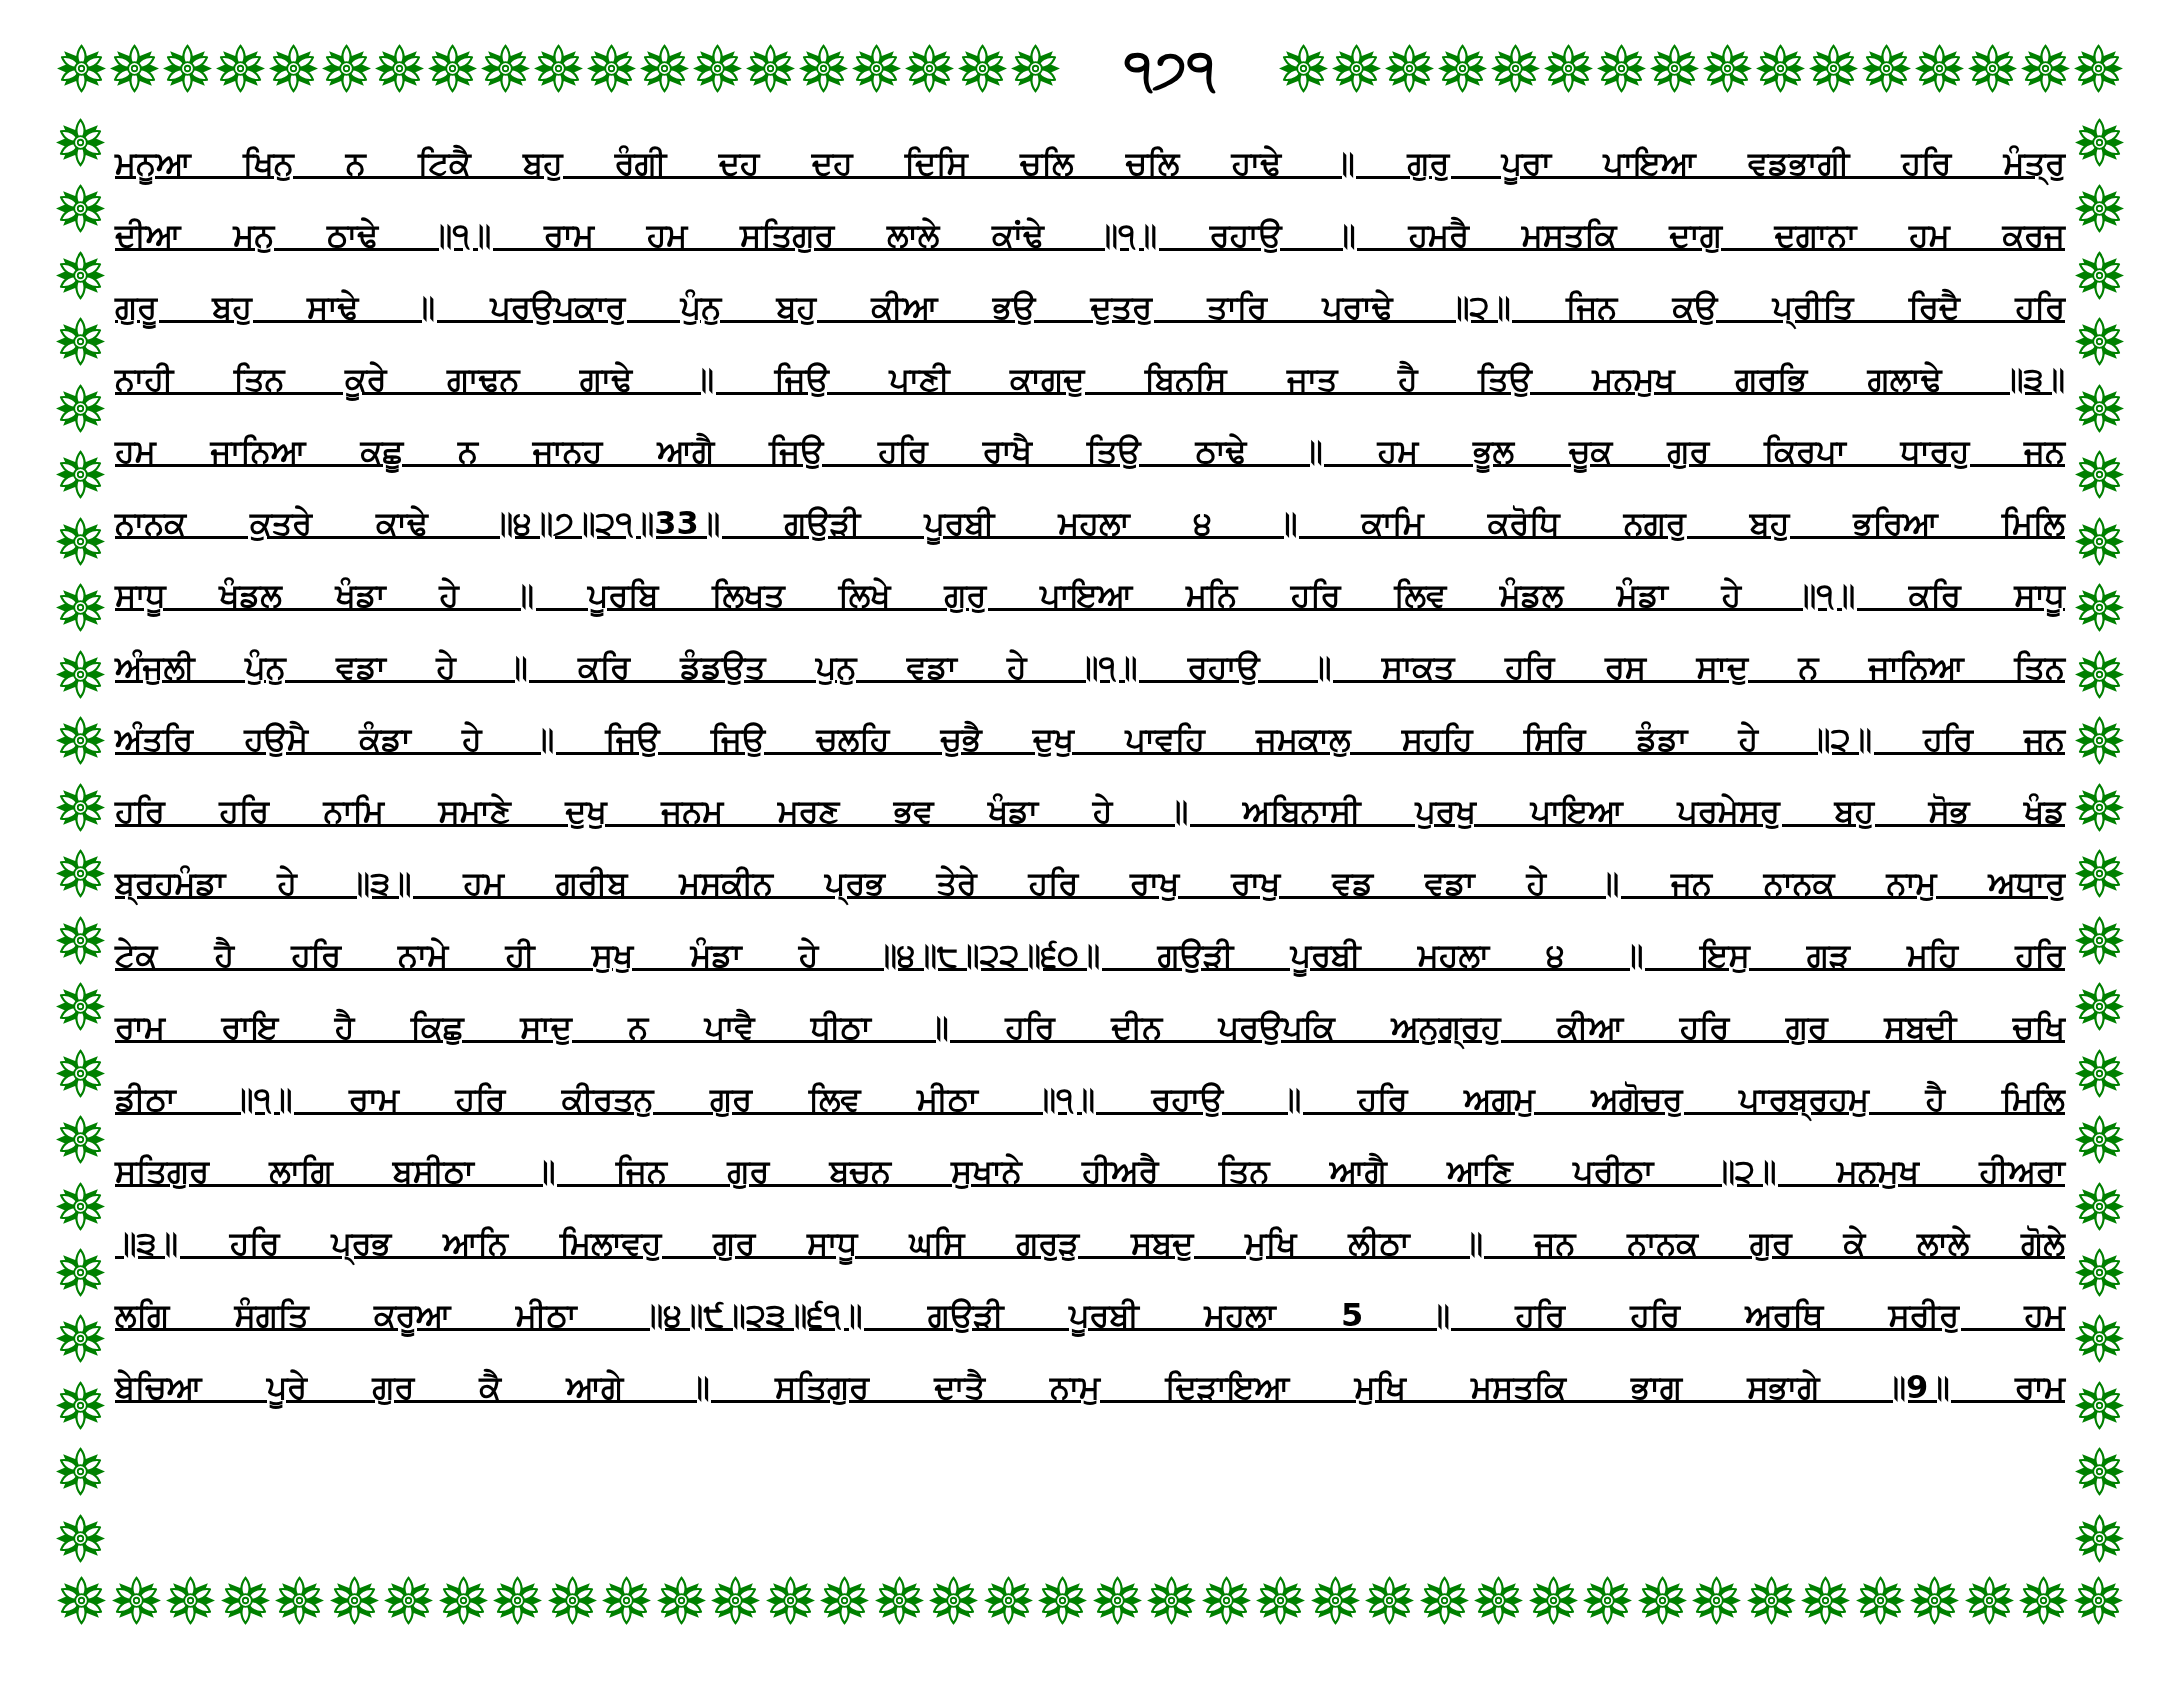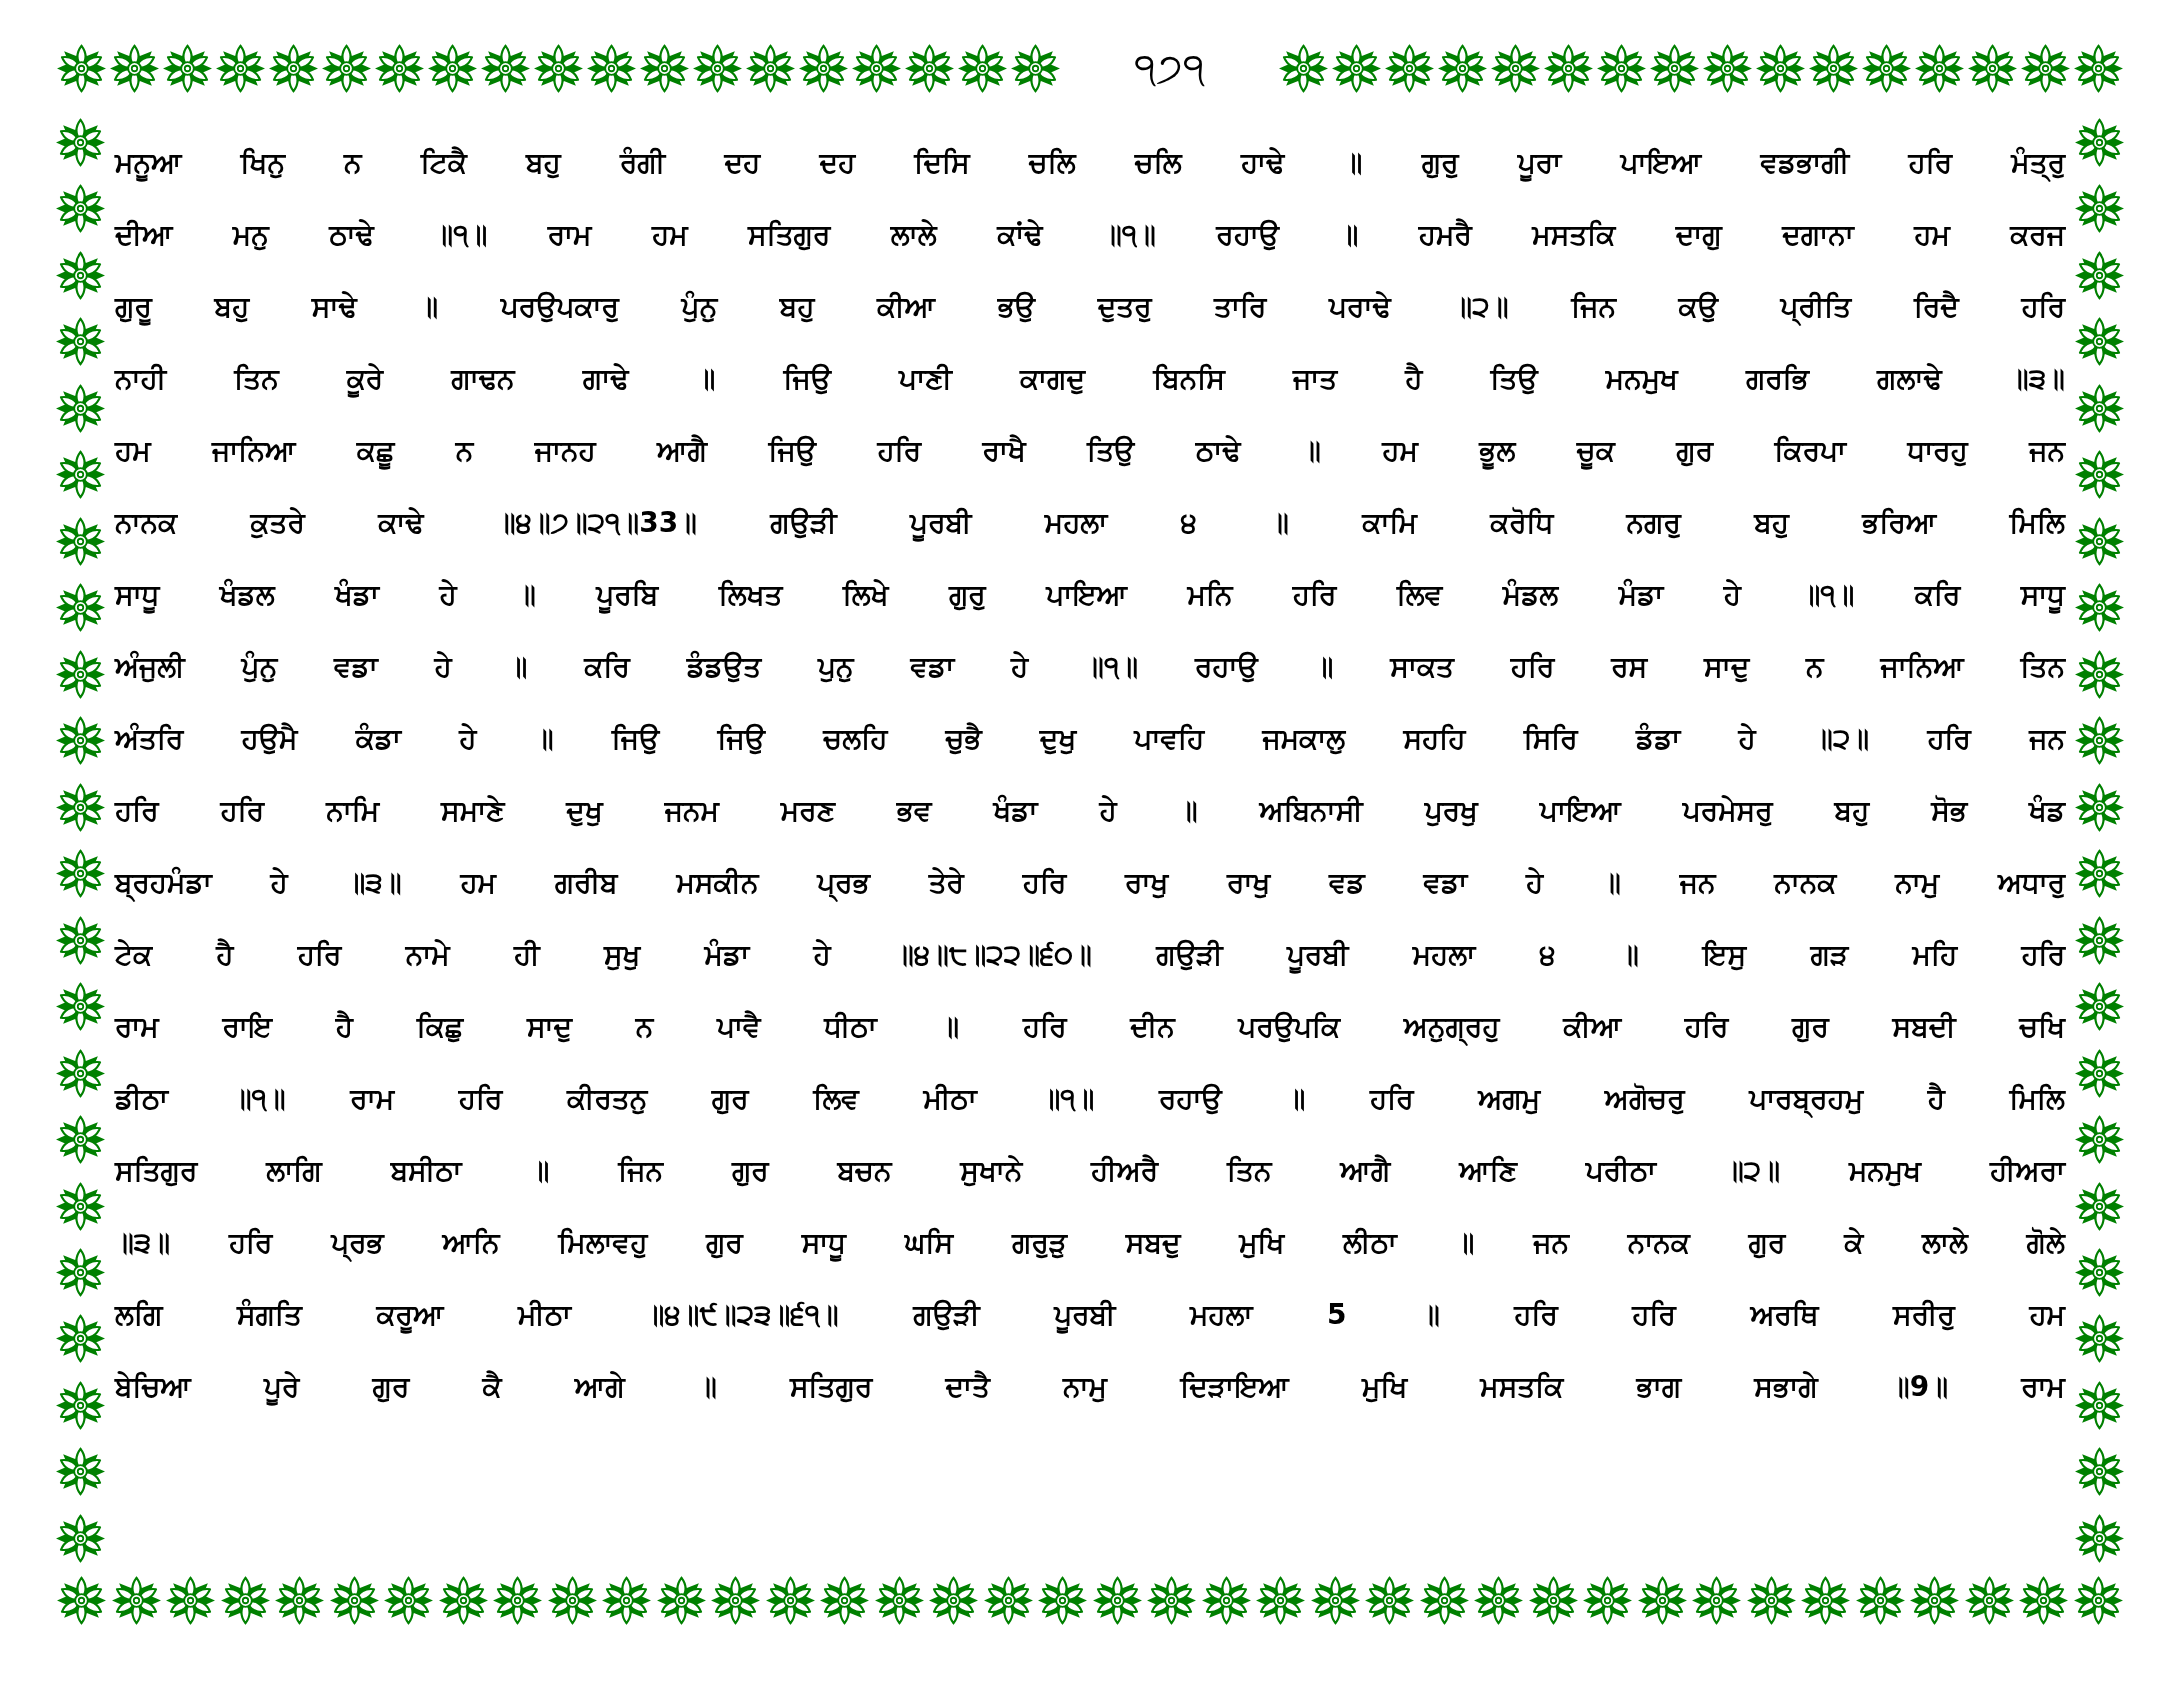--- a/index.html
+++ b/index.html
@@ -14,33 +14,34 @@
   .flw{width:51px;height:51px;flex:0 0 auto;display:block;}
   .h-border{position:absolute;display:flex;justify-content:space-between;align-items:center;}
   .h-border .grp{display:flex;gap:2px;align-items:center;}
   .top-border{left:56px;right:54px;top:40px;height:57px;}
   .bottom-border{left:56px;right:54px;bottom:54px;height:57px;}
   .v-border{position:absolute;top:117px;bottom:119px;width:53px;
     display:flex;flex-direction:column;justify-content:space-between;align-items:center;}
   .left-border{left:54px;}
   .right-border{right:52px;}
   .pagenum{
-    font-size:41px;font-weight:normal;color:#000;
+    font-size:53px;font-weight:bold;color:#000;
     padding:0 28px;line-height:57px;white-space:nowrap;
   }
   
   .text-block{
     position:absolute;left:115px;top:127px;width:1950px;
     color:#000;
   }
   .line{
     height:72px;line-height:72px;
-    font-size:28px;font-weight:bold;
+    font-size:32px;font-weight:bold;
     text-align:justify;text-align-last:justify;
     white-space:normal;
+    text-decoration:underline;
   }
 </style>
 </head>
 <body>
 
 <svg width="0" height="0" style="position:absolute" aria-hidden="true">
   <defs>
     <g id="flw-def">
       <g fill="#008000">
         <path d="M26 1 L32 15 L26 21 L20 15 Z"></path>

